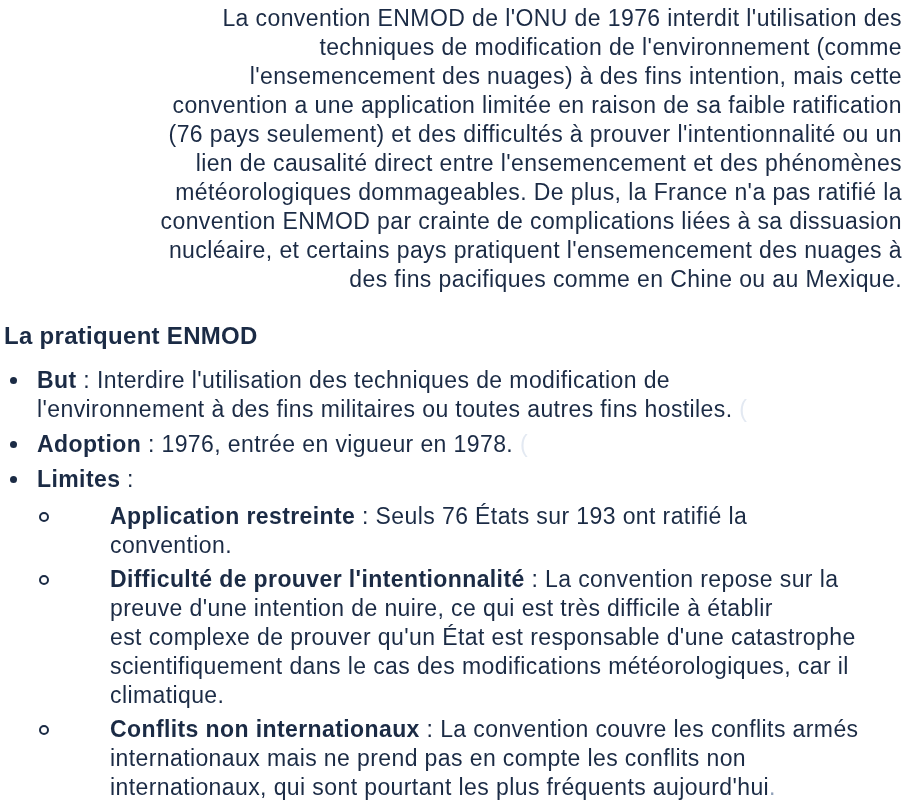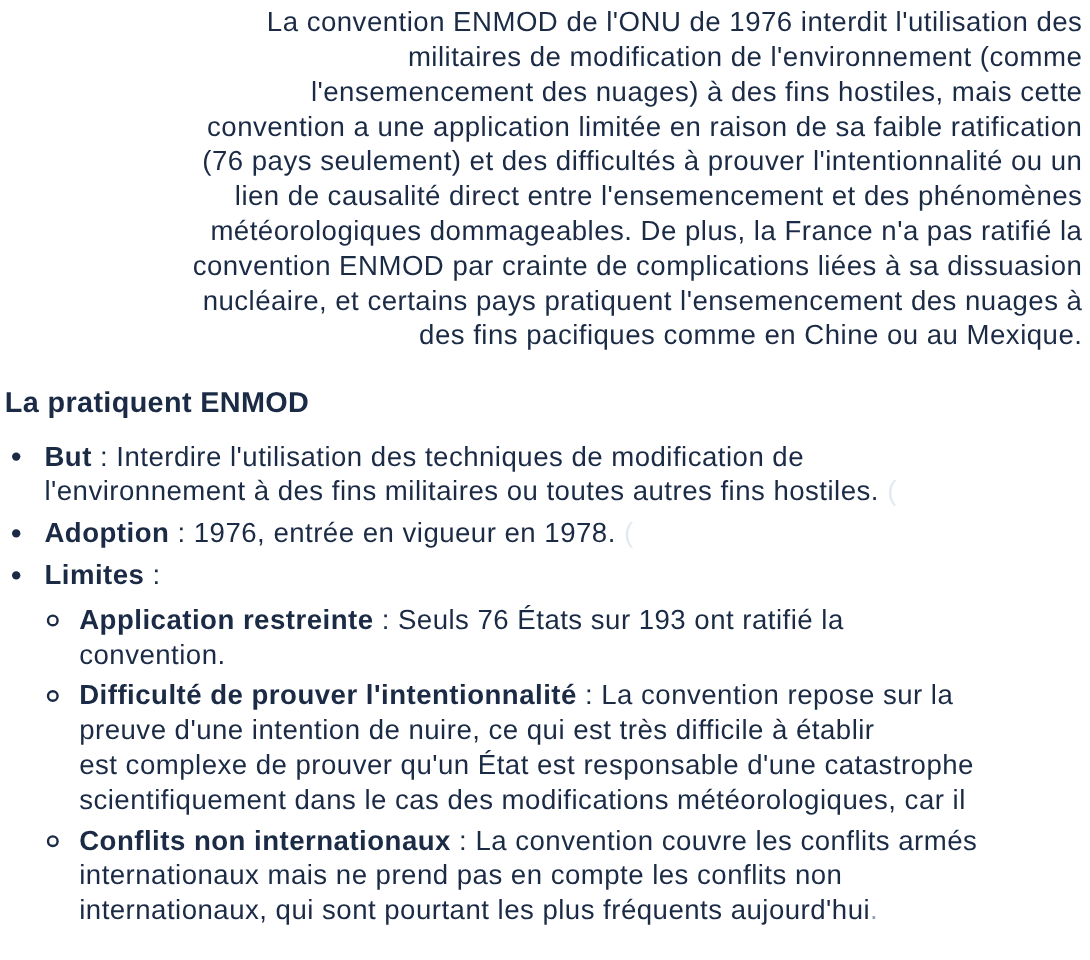--- a/index.html
+++ b/index.html
@@ -25,21 +25,21 @@
     line-height: 32px;
     font-weight: 700;
     letter-spacing: 0.3px;
   }
 
   ul { list-style: none; margin: 0; padding: 0; }
   li { display: flex; align-items: flex-start; }
 
   ul.l1 > li { margin-bottom: 6px; }
   ul.l2 { margin-top: 8px; }
-  ul.l2 > li { margin-bottom: 5px; }
+  ul.l2 > li { margin-bottom: 5px; gap: 44px; }
 
   .marker-col { flex: 0 0 33px; }
   ul.l2 .marker-col { flex: 0 0 29px; }
 
   .dot {
     display: block;
     width: 7px; height: 7px;
     margin: 11px 0 0 6px;
     border-radius: 50%;
     background: #1b2b45;
@@ -60,22 +60,22 @@
   .ghost { color: #e3e9f2; }
   .ghost-period { color: #8fa0b8; }
 </style>
 </head>
 <body style="background: rgb(255, 255, 255); color: rgb(27, 43, 69);">
 
 <div class="doc">
 
   <p class="intro">
       <span class="ln">La convention ENMOD de l'ONU de 1976 interdit l'utilisation des</span>
-      <span class="ln">militaires de modification de l'environnement (comme</span>
-      <span class="ln">l'ensemencement des nuages) à des fins hostiles, mais cette</span>
+      <span class="ln">techniques de modification de l'environnement (comme</span>
+      <span class="ln">l'ensemencement des nuages) à des fins intention, mais cette</span>
       <span class="ln">convention a une application limitée en raison de sa faible ratification</span>
       <span class="ln">(76 pays seulement) et des difficultés à prouver l'intentionnalité ou un</span>
       <span class="ln">lien de causalité direct entre l'ensemencement et des phénomènes</span>
       <span class="ln">météorologiques dommageables. De plus, la France n'a pas ratifié la</span>
       <span class="ln">convention ENMOD par crainte de complications liées à sa dissuasion</span>
       <span class="ln">nucléaire, et certains pays pratiquent l'ensemencement des nuages à</span>
       <span class="ln">des fins pacifiques comme en Chine ou au Mexique.</span>
     </p>
 
   <h2 class="section-heading">La pratiquent ENMOD</h2>
@@ -122,20 +122,21 @@
 
           <li>
             <span class="marker-col">
                 <span class="ring"></span>
               </span>
             <div class="content">
               <div class="ln"><span class="lbl">Difficulté de prouver l'intentionnalité</span><span> : La convention repose sur la</span></div>
               <div class="ln"><span>preuve d'une intention de nuire, ce qui est très difficile à établir</span></div>
               <div class="ln"><span>est complexe de prouver qu'un État est responsable d'une catastrophe</span></div>
               <div class="ln"><span>scientifiquement dans le cas des modifications météorologiques, car il</span></div>
+              <div class="ln"><span>climatique.</span></div>
             </div>
           </li>
 
           <li>
             <span class="marker-col">
                 <span class="ring"></span>
               </span>
             <div class="content">
               <div class="ln"><span class="lbl">Conflits non internationaux</span><span> : La convention couvre les conflits armés</span></div>
               <div class="ln"><span>internationaux mais ne prend pas en compte les conflits non</span></div>

